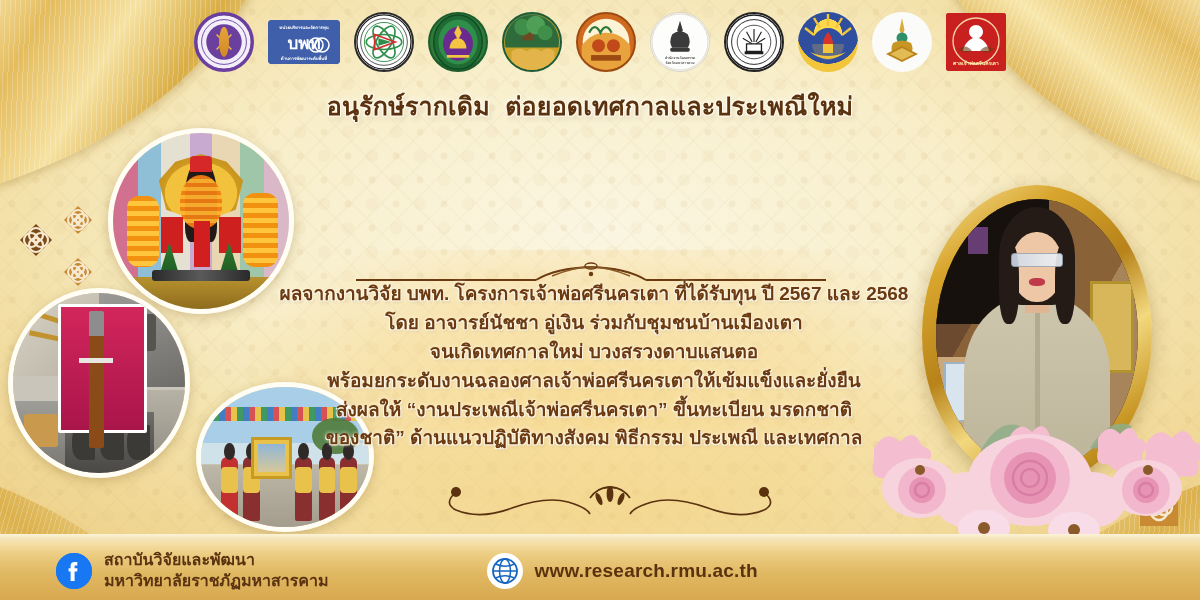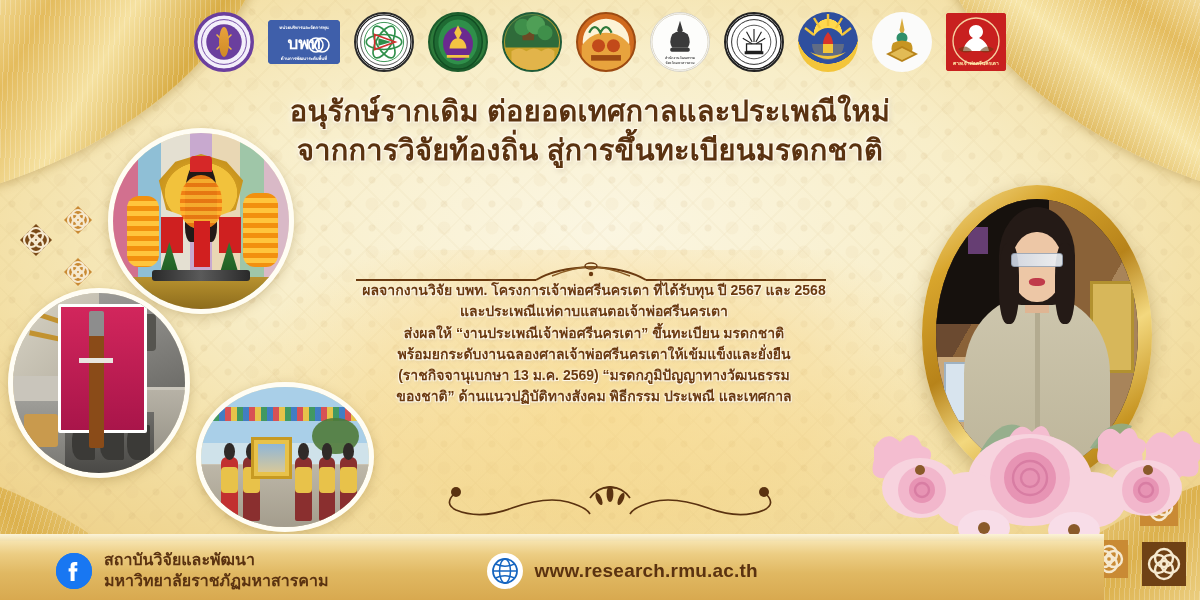--- a/index.html
+++ b/index.html
@@ -175,46 +175,46 @@
   .pt-lips{position:absolute;left:46%;top:29%;width:8%;height:3%;background:#c03b4a;border-radius:40%;}
   .pt-neck{position:absolute;left:44%;top:34%;width:12%;height:8%;background:#dfb593;}
 
   
   .roses { position:absolute; right:0px; bottom:58px; width:340px; height:190px; z-index:6; pointer-events:none; }
   .roses svg{width:100%;height:100%;display:block;}
 
   
   .title-block { position:absolute; left:232px; top:92px; width:716px; text-align:center; z-index:7; }
   .title-line {
-    font-family:Liberation Sans, sans-serif;
-    font-size:29px; font-weight:bold; color:#5a3210; line-height:1.36;
+    font-family:Liberation Mono, monospace;
+    font-size:25px; font-weight:bold; color:#5a3210; line-height:1.36;
     letter-spacing:.2px;
     text-shadow: 0 0 5px #fffaf0, 0 0 9px #fff8e6, 1px 1px 0 #fff8e6, -1px 1px 0 #fff8e6,
                  1px -1px 0 #fff8e6, -1px -1px 0 #fff8e6, 2px 3px 5px rgba(120,80,20,.25);
   }
 
   
   .divider { position:absolute; left:356px; top:262px; width:470px; height:26px; z-index:7; }
   .divider svg{width:100%;height:100%;display:block;}
 
   
   .body-block { position:absolute; left:236px; top:280px; width:716px; text-align:center; z-index:7; }
   .body-line {
-    font-size:14px; font-weight:bold; color:#6b3a10; line-height:1.52;
+    font-size:19px; font-weight:bold; color:#6b3a10; line-height:1.52;
     text-shadow: 0 0 4px #fffaf0, 1px 1px 0 rgba(255,250,235,.9), -1px 1px 0 rgba(255,250,235,.9),
                  1px 2px 3px rgba(130,90,30,.22);
   }
 
   
   .flourish { position:absolute; left:440px; bottom:74px; width:340px; height:54px; z-index:7; }
   .flourish svg{width:100%;height:100%;display:block;}
 
   
   .footer {
-    position:absolute; left:0; bottom:0; width:1104px; height:62px; z-index:9;
+    position:absolute; left:0; bottom:0; width:1200px; height:62px; z-index:9;
     background: linear-gradient(180deg,#f6e3ae 0%,#eccd83 22%,#e0b862 55%,#d8a94f 100%);
     border-top: 3px solid #f7edc9;
     display:flex; align-items:center;
   }
   .footer::before{content:"";position:absolute;left:0;top:-7px;width:100%;height:7px;
     background:linear-gradient(180deg,#fbf3d8,#f2e0ad);}
   .fb-group{display:flex;align-items:center;gap:12px;}
   .fb-left{margin-left:56px;}
   .fb-mid{margin-left:158px;}
   .fb-icon{width:36px;height:36px;border-radius:50%;display:flex;align-items:center;justify-content:center;flex:0 0 auto;}
@@ -581,40 +581,39 @@
         <circle cx="124" cy="176" r="6"></circle>
         <circle cx="214" cy="178" r="6"></circle>
         <circle cx="60" cy="118" r="5"></circle>
         <circle cx="288" cy="118" r="5"></circle>
       </g>
     </svg>
   </div>
 
   <div class="title-block">
     <div class="title-line">อนุรักษ์รากเดิม ต่อยอดเทศกาลและประเพณีใหม่</div>
-    <div class="title-line">จากการวิจัยท้องถิ่น สู่การขึ้นทะเบียนมรดกชาติ</div>
   </div>
 
   <div class="divider">
     <svg viewBox="0 0 470 26">
       <path d="M0 18 H180" stroke="#6b3a10" stroke-width="2" fill="none"></path>
       <path d="M290 18 H470" stroke="#6b3a10" stroke-width="2" fill="none"></path>
       <path d="M180 18 q20 -12 55 -13 q35 1 55 13" fill="none" stroke="#6b3a10" stroke-width="2"></path>
       <path d="M196 14 q22 -9 39 -9 q17 0 39 9" fill="none" stroke="#8a5a22" stroke-width="1.4"></path>
       <ellipse cx="235" cy="4" rx="6" ry="3" fill="none" stroke="#6b3a10" stroke-width="1.4"></ellipse>
       <circle cx="235" cy="12" r="2.2" fill="#6b3a10"></circle>
     </svg>
   </div>
 
   <div class="body-block">
     <div class="body-line">ผลจากงานวิจัย บพท. โครงการเจ้าพ่อศรีนครเตา ที่ได้รับทุน ปี 2567 และ 2568</div>
-    <div class="body-line">และประเพณีแห่ดาบแสนตอเจ้าพ่อศรีนครเตา</div>
+    <div class="body-line">โดย อาจารย์นัชชา อู่เงิน ร่วมกับชุมชนบ้านเมืองเตา</div>
+    <div class="body-line">จนเกิดเทศกาลใหม่ บวงสรวงดาบแสนตอ</div>
+    <div class="body-line">พร้อมยกระดับงานฉลองศาลเจ้าพ่อศรีนครเตาให้เข้มแข็งและยั่งยืน</div>
     <div class="body-line">ส่งผลให้ “งานประเพณีเจ้าพ่อศรีนครเตา” ขึ้นทะเบียน มรดกชาติ</div>
-    <div class="body-line">พร้อมยกระดับงานฉลองศาลเจ้าพ่อศรีนครเตาให้เข้มแข็งและยั่งยืน</div>
-    <div class="body-line">(ราชกิจจานุเบกษา 13 ม.ค. 2569) “มรดกภูมิปัญญาทางวัฒนธรรม</div>
     <div class="body-line">ของชาติ” ด้านแนวปฏิบัติทางสังคม พิธีกรรม ประเพณี และเทศกาล</div>
   </div>
 
   <div class="flourish">
     <svg viewBox="0 0 340 54">
       <g fill="none" stroke="#5a3210" stroke-width="1.7">
         <path d="M14 22 q-10 10 2 16 q24 10 56 -2 q34 -12 56 -6 q18 5 22 12"></path>
         <path d="M326 22 q10 10 -2 16 q-24 10 -56 -2 q-34 -12 -56 -6 q-18 5 -22 12"></path>
         <path d="M150 26 q10 -14 26 -10"></path>
         <path d="M190 26 q-10 -14 -26 -10"></path>

